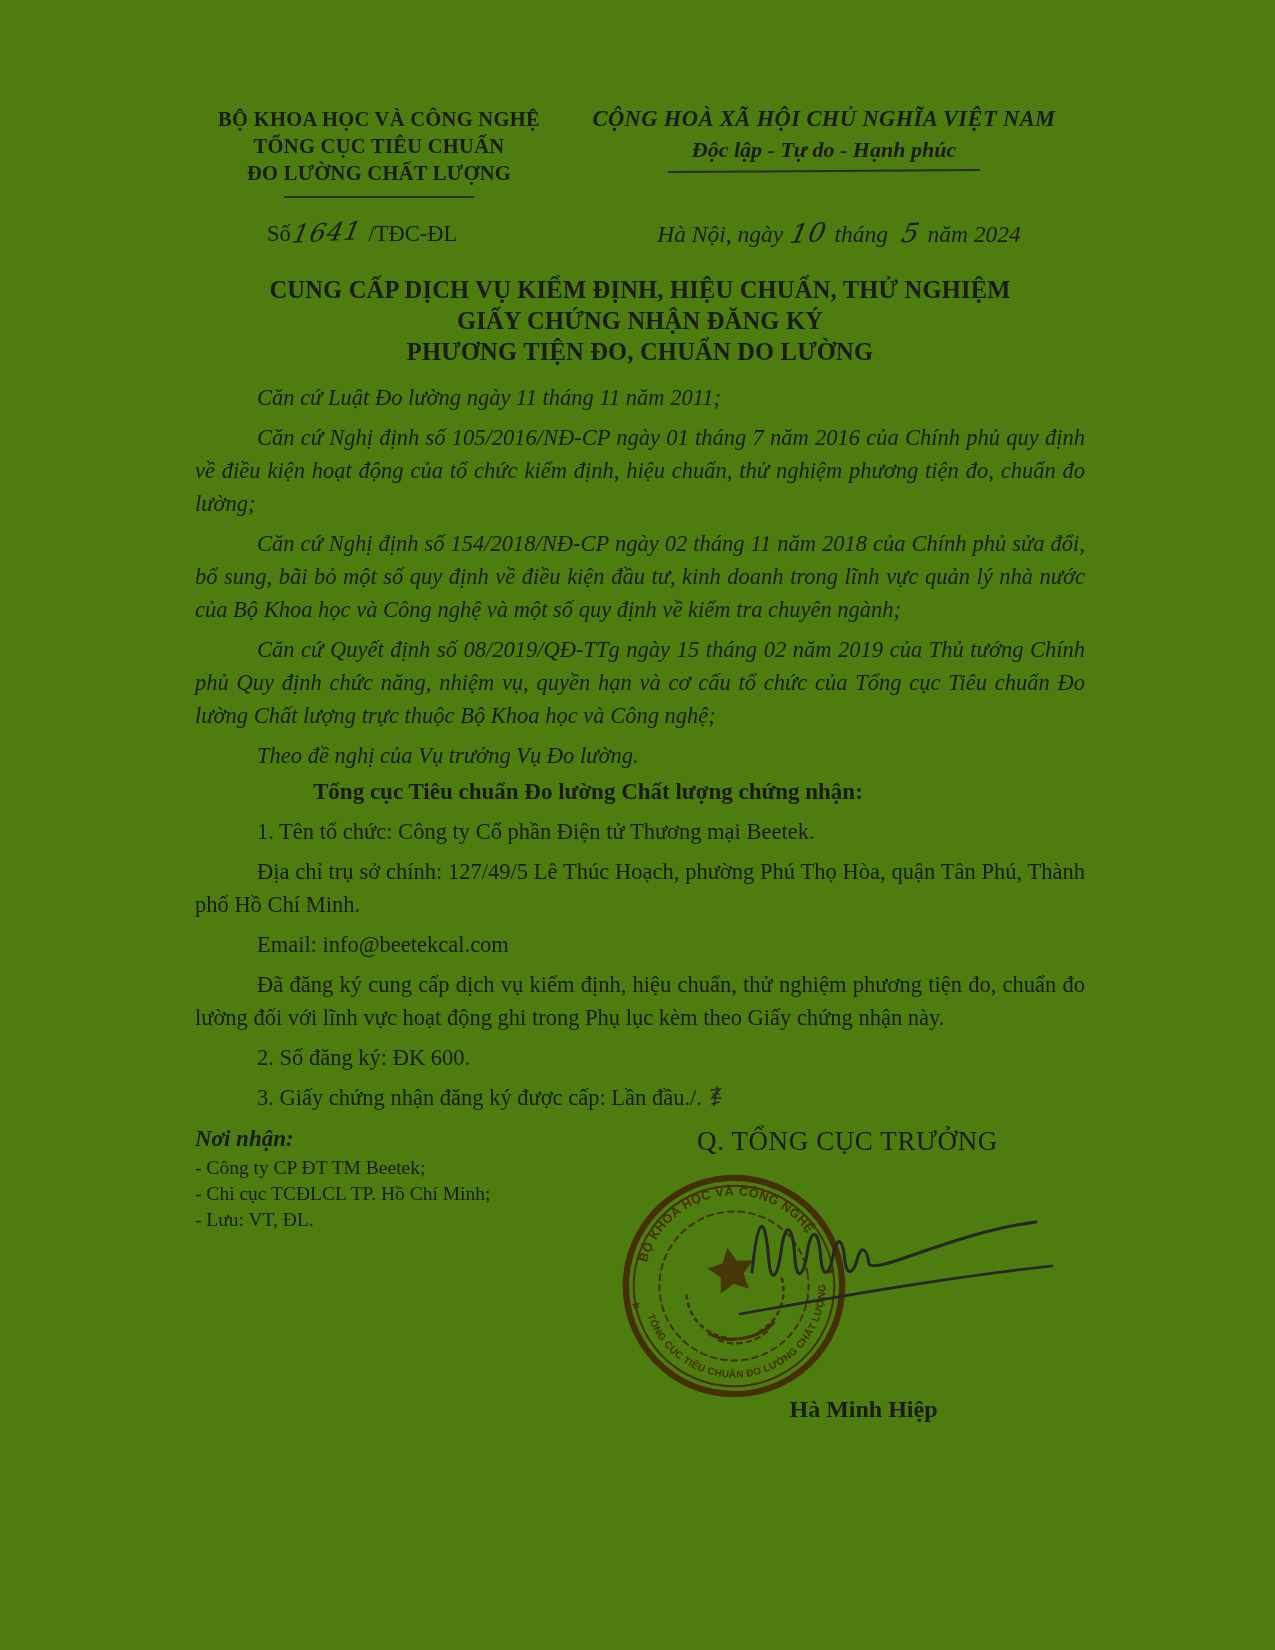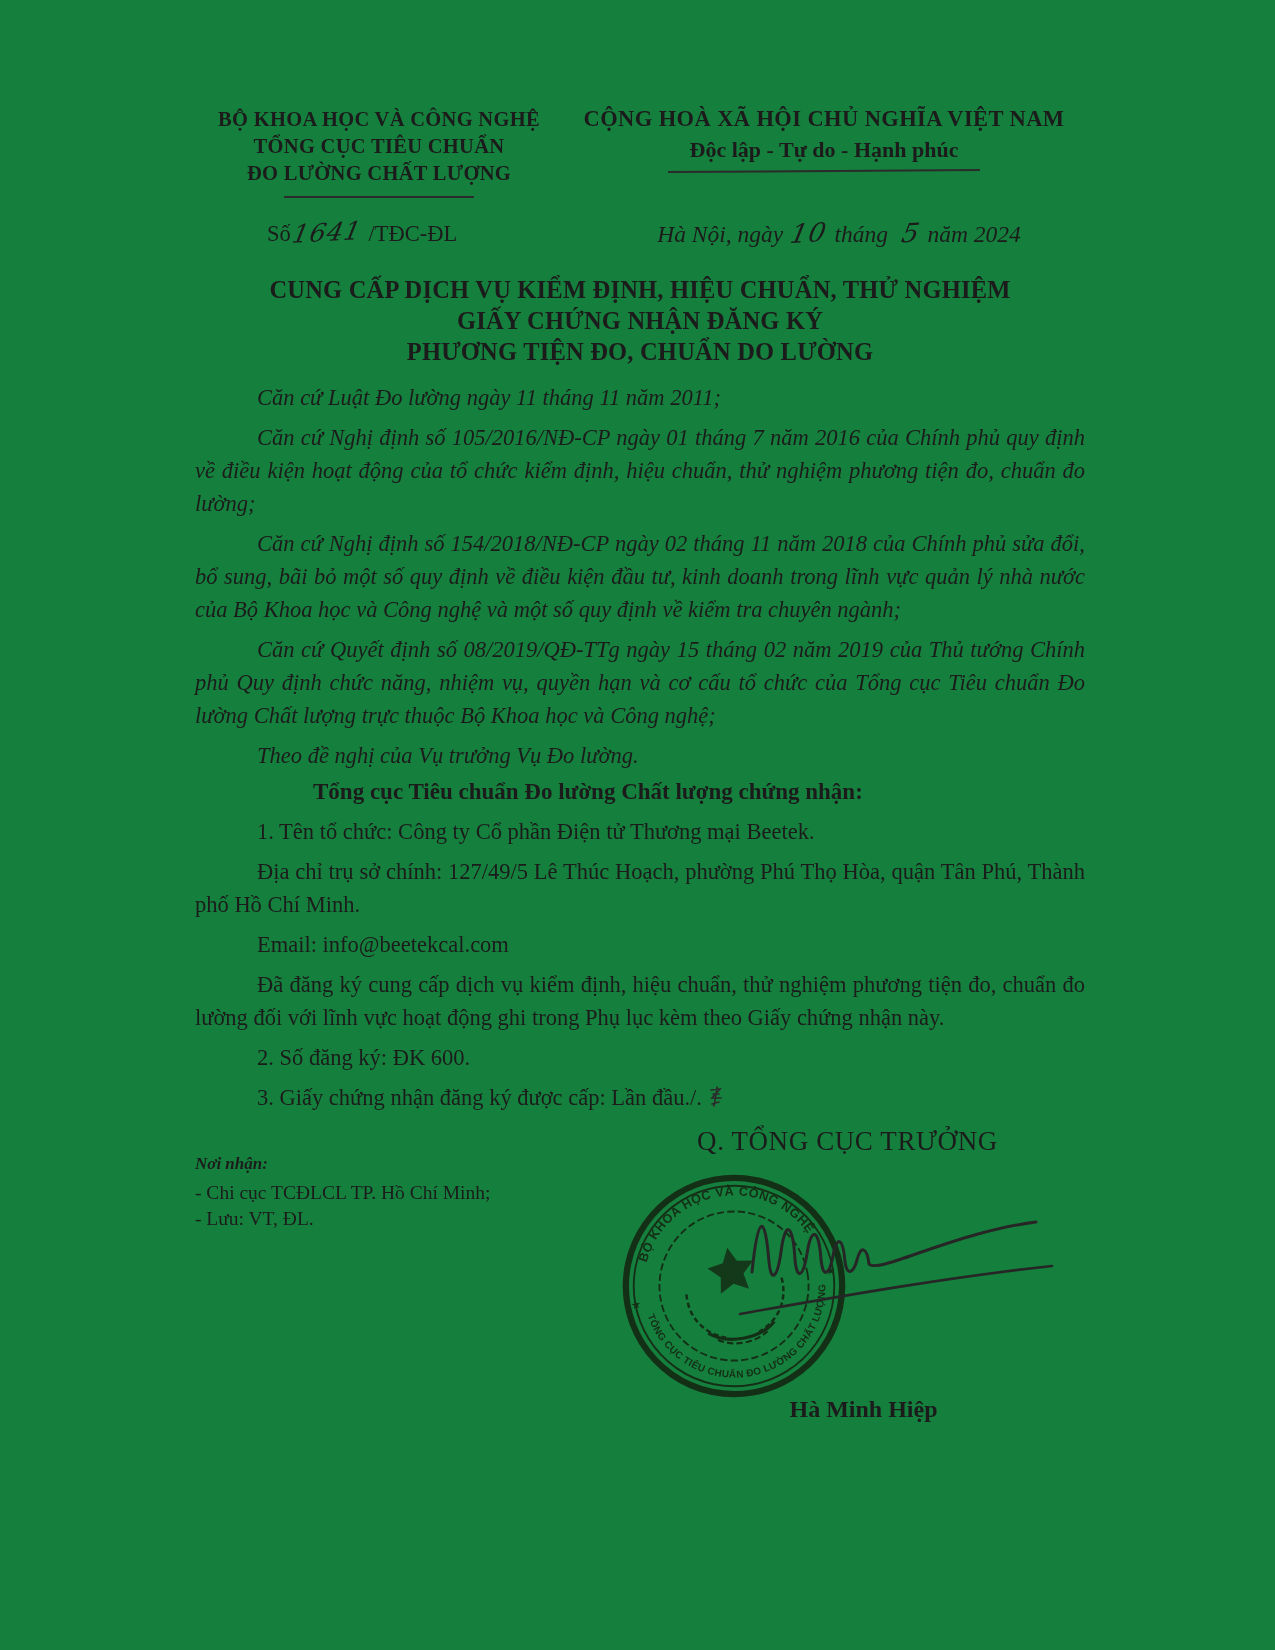--- a/index.html
+++ b/index.html
@@ -1,31 +1,31 @@
 <!DOCTYPE html>
 <html lang="vi"><head>
 <meta charset="utf-8">
 <style>
   html,body{margin:0;padding:0;background:#e8e8e8;}
   .page{
     position:relative;
     width:1275px;height:1650px;
     margin:0 auto;
-    background:#15803d;
+    background:#4d7c0f;
     color:#1b1b1b;
     font-family:"Liberation Serif","DejaVu Serif",serif;
     box-sizing:border-box;
     padding:106px 190px 0 195px;
     overflow:hidden;
   }
   
   .hdr{display:flex;align-items:flex-start;}
   .hdr-left{width:368px;text-align:center;font-weight:bold;font-size:20.5px;line-height:27px;letter-spacing:.3px;}
   .hdr-left .rule{width:190px;border-top:2.2px solid #2b2b2b;margin:9px auto 0;}
-  .hdr-right{flex:1;text-align:center;}
+  .hdr-right{flex:1;text-align:center;font-style:italic;}
   .motto1{font-weight:bold;font-size:22.5px;letter-spacing:.4px;}
   .motto2{font-weight:bold;font-size:22px;margin-top:5px;}
   .hdr-right .rule{width:312px;border-top:2.2px solid #2b2b2b;margin:7px auto 0;transform:rotate(-.4deg);}
   
   .numdate{display:flex;margin-top:20px;font-size:22.5px;}
   .docnum{width:368px;padding-left:72px;box-sizing:border-box;white-space:nowrap;}
   .docdate{flex:1;text-align:center;font-style:italic;font-size:23.5px;padding-left:30px;}
   .hand{
     display:inline-block;
     font-family:"DejaVu Serif",serif;
@@ -48,21 +48,21 @@
   .italic{font-style:italic;}
   .certify{
     margin:6px 0 10px 0;
     font-weight:bold;font-size:23px;
     text-indent:118px;
   }
   .endmark{display:inline-block;vertical-align:-3px;margin-left:6px;}
   
   .footer{display:flex;margin-top:12px;}
   .recipients{width:430px;font-size:19.5px;line-height:26px;}
-  .recipients .label{font-weight:bold;font-style:italic;font-size:17px;margin-bottom:3px;margin-top:25px;}
+  .recipients .label{font-weight:bold;font-style:italic;font-size:23px;margin-bottom:3px;}
   .sign-block{position:relative;width:455px;margin-left:auto;height:330px;}
   .sign-title{font-weight:normal;font-size:27px;letter-spacing:.6px;text-align:center;padding-right:20px;position:relative;z-index:3;}
   .seal{position:absolute;left:-22px;top:34px;z-index:1;mix-blend-mode:multiply;}
   .signature{position:absolute;left:100px;top:46px;z-index:2;}
   .sign-name{position:absolute;left:12px;right:0;top:270px;text-align:center;font-weight:bold;font-size:24px;z-index:3;}
 </style>
 </head>
 <body>
 
 <div class="page">
@@ -107,20 +107,21 @@
     <p class="doc-p">Đã đăng ký cung cấp dịch vụ kiểm định, hiệu chuẩn, thử nghiệm phương tiện đo, chuẩn đo lường đối với lĩnh vực hoạt động ghi trong Phụ lục kèm theo Giấy chứng nhận này.</p>
     <p class="doc-p">2. Số đăng ký: ĐK 600.</p>
     <p class="doc-p"><span>3. Giấy chứng nhận đăng ký được cấp: Lần đầu./.</span><svg class="endmark" width="16" height="22" viewBox="0 0 16 22">
         <path d="M3 4 L12 3 L4 12 L13 12 M5 8 L11 8 M9 1 C8 8 7 15 6 20 M4 18 L11 16" fill="none" stroke="#2a2a2a" stroke-width="1.6" stroke-linecap="round"></path>
       </svg></p>
   </div>
 
   <div class="footer">
     <div class="recipients">
       <div class="label">Nơi nhận:</div>
+      <div>- Công ty CP ĐT TM Beetek;</div>
       <div>- Chi cục TCĐLCL TP. Hồ Chí Minh;</div>
       <div>- Lưu: VT, ĐL.</div>
     </div>
 
     <div class="sign-block">
       <div class="sign-title">Q. TỔNG CỤC TRƯỞNG</div>
 
       <svg class="seal" width="252" height="252" viewBox="0 0 240 240" xmlns="http://www.w3.org/2000/svg">
         <g transform="rotate(-10 120 120)" fill="none" stroke="#dc3d35" opacity="0.82">
           <circle cx="120" cy="120" r="103" stroke-width="6"></circle>

